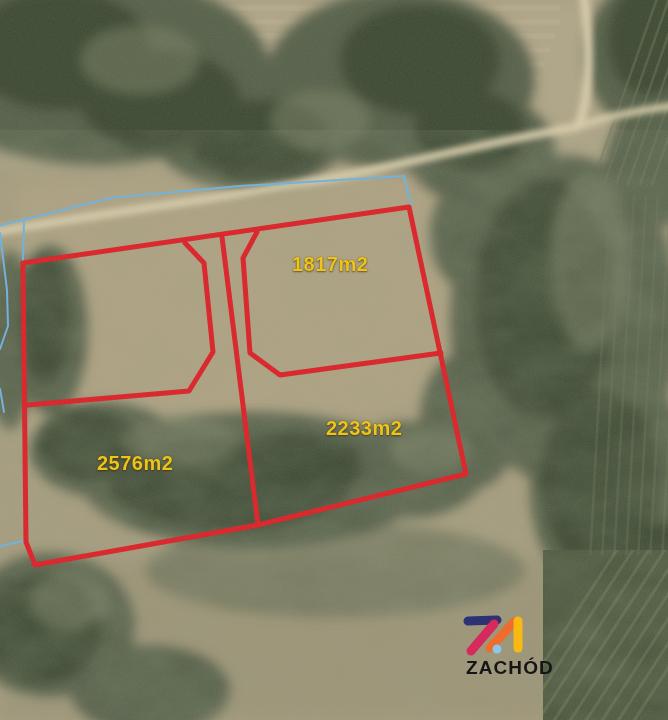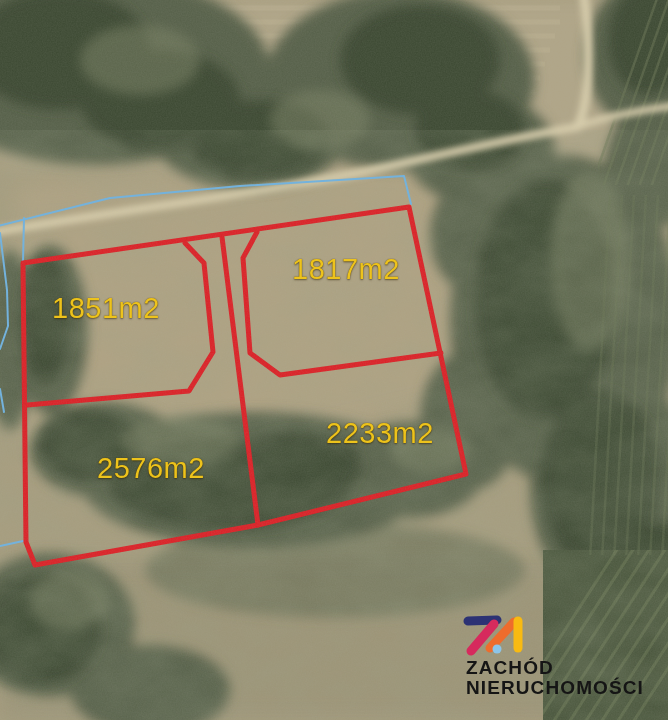--- a/index.html
+++ b/index.html
@@ -6,21 +6,21 @@
   .screen{
     position:relative;width:668px;height:720px;overflow:hidden;
     font-family:"Liberation Sans",sans-serif;
     background:#a79d7e;
   }
   .photo{position:absolute;left:0;top:0;width:668px;height:720px;display:block;}
   .red-path{fill:none;stroke:var(--parcel_outline,#dc2026);stroke-width:5;stroke-linejoin:round;stroke-linecap:round;}
   .blue-path{fill:none;stroke:var(--cadastral_line,#6fb2e0);stroke-width:2;stroke-linejoin:round;stroke-linecap:round;}
   .road{fill:none;stroke:#d8cdab;stroke-linecap:round;}
   .area-label{
-    position:absolute;font-size:29px;font-weight:normal;letter-spacing:.5px;
+    position:absolute;font-size:20px;font-weight:bold;letter-spacing:.5px;
     color:var(--area_label,#edc31c);white-space:nowrap;
     text-shadow:0 1px 2px rgba(45,32,0,.55), 0 0 1px rgba(70,50,0,.8);
     text-align:right;
   }
   .logo-mark{position:absolute;left:440px;top:588px;width:100px;height:70px;overflow:visible;}
   .logo-mark line{stroke-width:9;stroke-linecap:round;}
   .st-navy{stroke:var(--logo_navy,#2c3274);}
   .st-magenta{stroke:var(--logo_magenta,#d62a5d);}
   .st-orange{stroke:var(--logo_orange,#ee6c2c);}
   .st-yellow{stroke:var(--logo_yellow,#f8ba12);}
@@ -155,32 +155,30 @@
     <g>
       <path class="red-path" d="M23,263 L409,207 L466,474 L258,525 L35,565 L26,542 Z"></path>
       <path class="red-path" d="M185,243 L204,263 L213,352 L189,391 L27,405"></path>
       <path class="red-path" d="M222,237 L258,525"></path>
       <path class="red-path" d="M257,232 L243,258 L250,353 L280,375 L441,353"></path>
     </g>
 
     <rect x="0" y="0" width="668" height="720" filter="url(#grainF)" opacity="0.28"></rect>
   </svg>
 
-  <div class="area-label" style="left:52px;top:292px">1851m2</div>
   <div class="area-label" style="left:292px;top:253px">1817m2</div>
   <div class="area-label" style="left:97px;top:452px">2576m2</div>
   <div class="area-label" style="left:326px;top:417px">2233m2</div>
 
   <div>
     <svg class="logo-mark" viewBox="440 588 100 70" xmlns="http://www.w3.org/2000/svg">
       <line class="st-navy" x1="468" y1="621" x2="497" y2="620"></line>
       <line class="st-magenta" x1="471" y1="651" x2="494" y2="624"></line>
       <line class="st-orange" x1="490" y1="648" x2="514" y2="622"></line>
       <line class="st-yellow" x1="518" y1="621" x2="518" y2="648"></line>
       <circle class="logo-dot" cx="497" cy="649" r="4.5"></circle>
     </svg>
     <div class="logo-text">
       <div>ZACHÓD</div>
-      <div>NIERUCHOMOŚCI</div>
     </div>
   </div>
 
 </div>
 
 </body></html>

